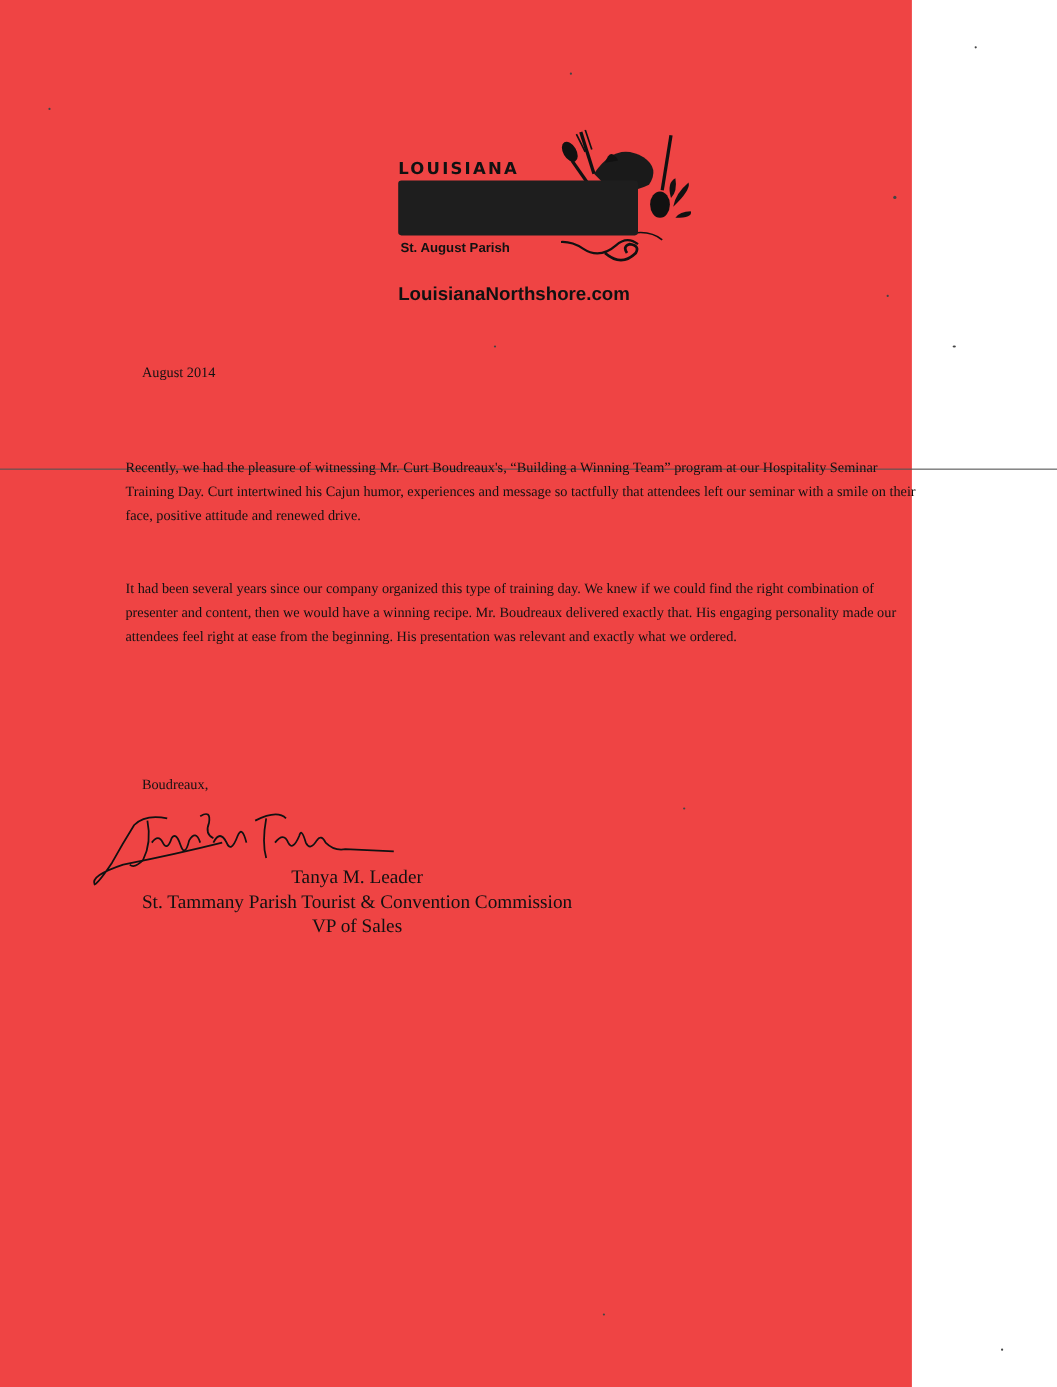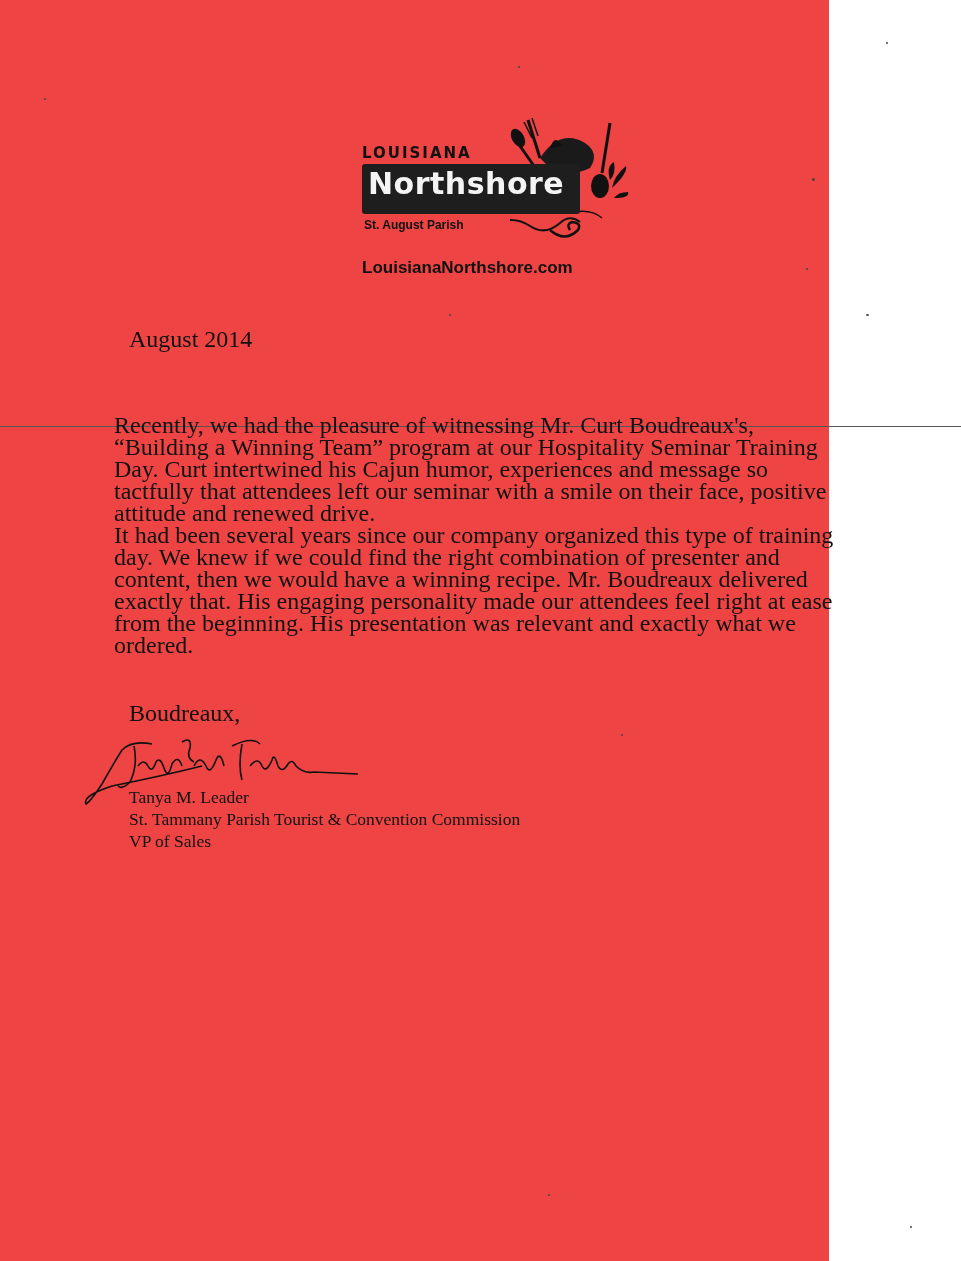--- a/index.html
+++ b/index.html
@@ -5,29 +5,29 @@
     html, body { margin: 0; padding: 0; background: #ffffff; }
     body { width: 961px; height: 1261px; position: relative; overflow: hidden; color: #111; }
     .page { position: absolute; left: 0; top: 0; width: 829px; height: 1261px; background: #ef4444; }
     .logo { position: absolute; left: 360px; top: 118px; width: 270px; height: 152px; }
     .logo-louisiana { position: absolute; left: 2px; top: 26px; font-family: "DejaVu Sans", sans-serif; font-weight: bold; font-size: 15px; letter-spacing: 2px; color: #111; }
     .logo-band { position: absolute; left: 2px; top: 46px; width: 218px; height: 50px; background: #1e1e1e; border-radius: 3px; }
     .logo-north { position: absolute; left: 8px; top: 48px; font-family: "DejaVu Sans", sans-serif; font-weight: bold; font-size: 30px; color: #f4f4f4; letter-spacing: 0.5px; }
     .logo-parish { position: absolute; left: 4px; top: 100px; font-family: "Liberation Sans", sans-serif; font-weight: bold; font-size: 12px; color: #111; }
     .logo-url { position: absolute; left: 2px; top: 140px; font-family: "Liberation Sans", sans-serif; font-weight: bold; font-size: 17px; color: #111; }
     .logo-art { position: absolute; left: 150px; top: 0px; width: 120px; height: 125px; }
-    .text { font-family: "Liberation Serif", serif; font-size: 24px; line-height: 22px; color: #111; position: absolute; }
+    .text { font-family: "Liberation Serif", serif; font-size: 13px; line-height: 22px; color: #111; position: absolute; }
     .date { left: 129px; top: 328px; }
     .para { left: 114px; width: 720px; margin: 0; }
     .p1 { top: 414px; }
     .p2 { top: 524px; }
     .p3 { top: 656px; }
     .closing { left: 129px; top: 702px; }
     .sig-block { position: absolute; left: 129px; top: 786px; font-family: "Liberation Serif", serif; font-size: 17.5px; line-height: 22px; }
-    .sig-block div { white-space: nowrap; }
+    .sig-block div { white-space: nowrap; text-align: center; }
     .rule { position: absolute; left: 0; top: 426px; width: 961px; height: 0; border-top: 1.4px solid #555; }
     .signature { position: absolute; left: 82px; top: 736px; width: 280px; height: 78px; }
     .speck { position: absolute; background: #444; border-radius: 50%; }
   </style>
 </head>
 <body>
 
 <div class="page">
 
   <div class="logo">
@@ -50,21 +50,20 @@
       <path d="M104 80 Q120 80 118 74 Q108 74 104 80 Z" fill="#111"></path>
       <path d="M100 62 Q96 48 104 44 Q106 56 100 62 Z" fill="#111"></path>
 
       <path d="M-60 110 Q-50 100 -40 108 Q-35 115 -45 112" fill="none" stroke="#111" stroke-width="2"></path>
       <path d="M-20 110 Q0 95 20 108 Q35 118 50 105 Q60 96 70 104" fill="none" stroke="#111" stroke-width="2"></path>
       <path d="M40 112 Q55 125 68 112 Q72 105 62 104 Q56 106 60 112" fill="none" stroke="#111" stroke-width="2.5"></path>
       <path d="M60 95 Q80 90 92 100" fill="none" stroke="#111" stroke-width="1.5"></path>
     </svg>
     <div class="logo-louisiana">LOUISIANA</div>
     <div class="logo-band"></div>
-    <div class="logo-north">Northshore</div>
     <div class="logo-parish">St. August Parish</div>
     <div class="logo-url">LouisianaNorthshore.com</div>
   </div>
 
   <div class="text date">August 2014</div>
 
   <div class="rule"></div>
 
   <p class="text para p1">Recently, we had the pleasure of witnessing Mr. Curt Boudreaux's, “Building a Winning Team” program at our Hospitality Seminar Training Day.  Curt intertwined his Cajun humor, experiences and message so tactfully that attendees left our seminar with a smile on their face, positive attitude and renewed drive.</p>
   <p class="text para p2">It had been several years since our company organized this type of training day.  We knew if we could find the right combination of presenter and content, then we would have a winning recipe.  Mr. Boudreaux delivered exactly that.  His engaging personality made our attendees feel right at ease from the beginning. His presentation was relevant and exactly what we ordered.</p>

